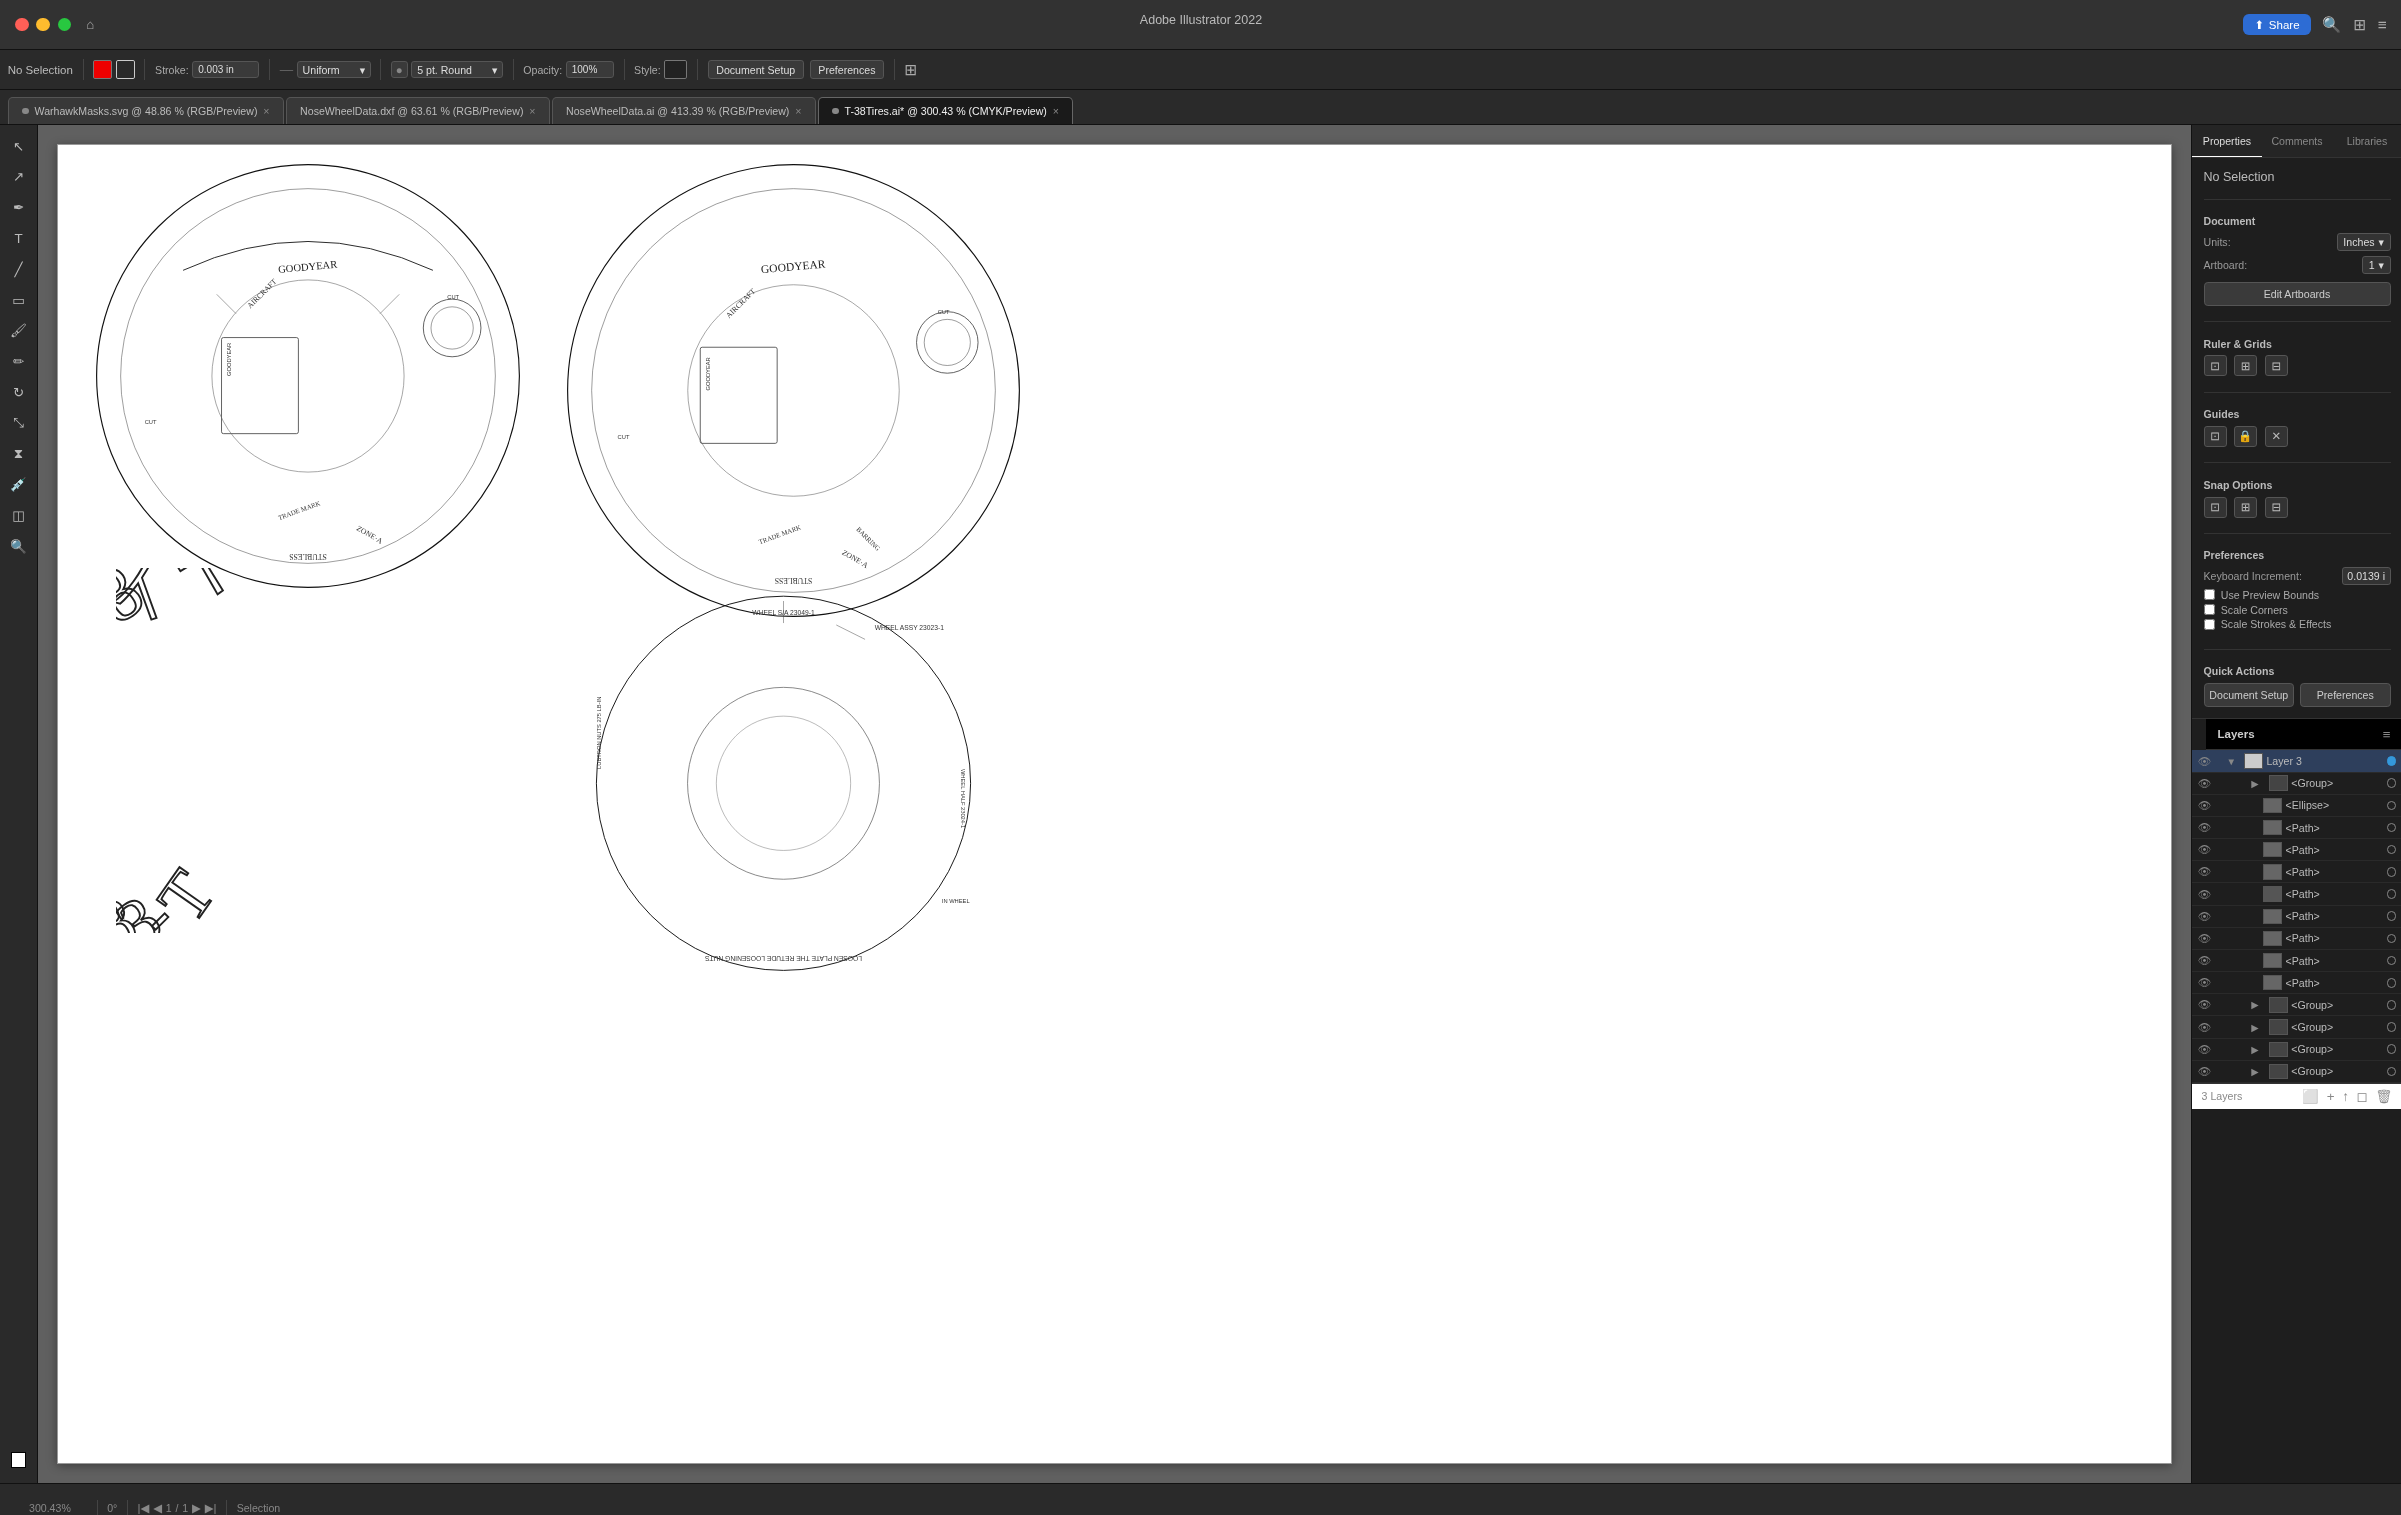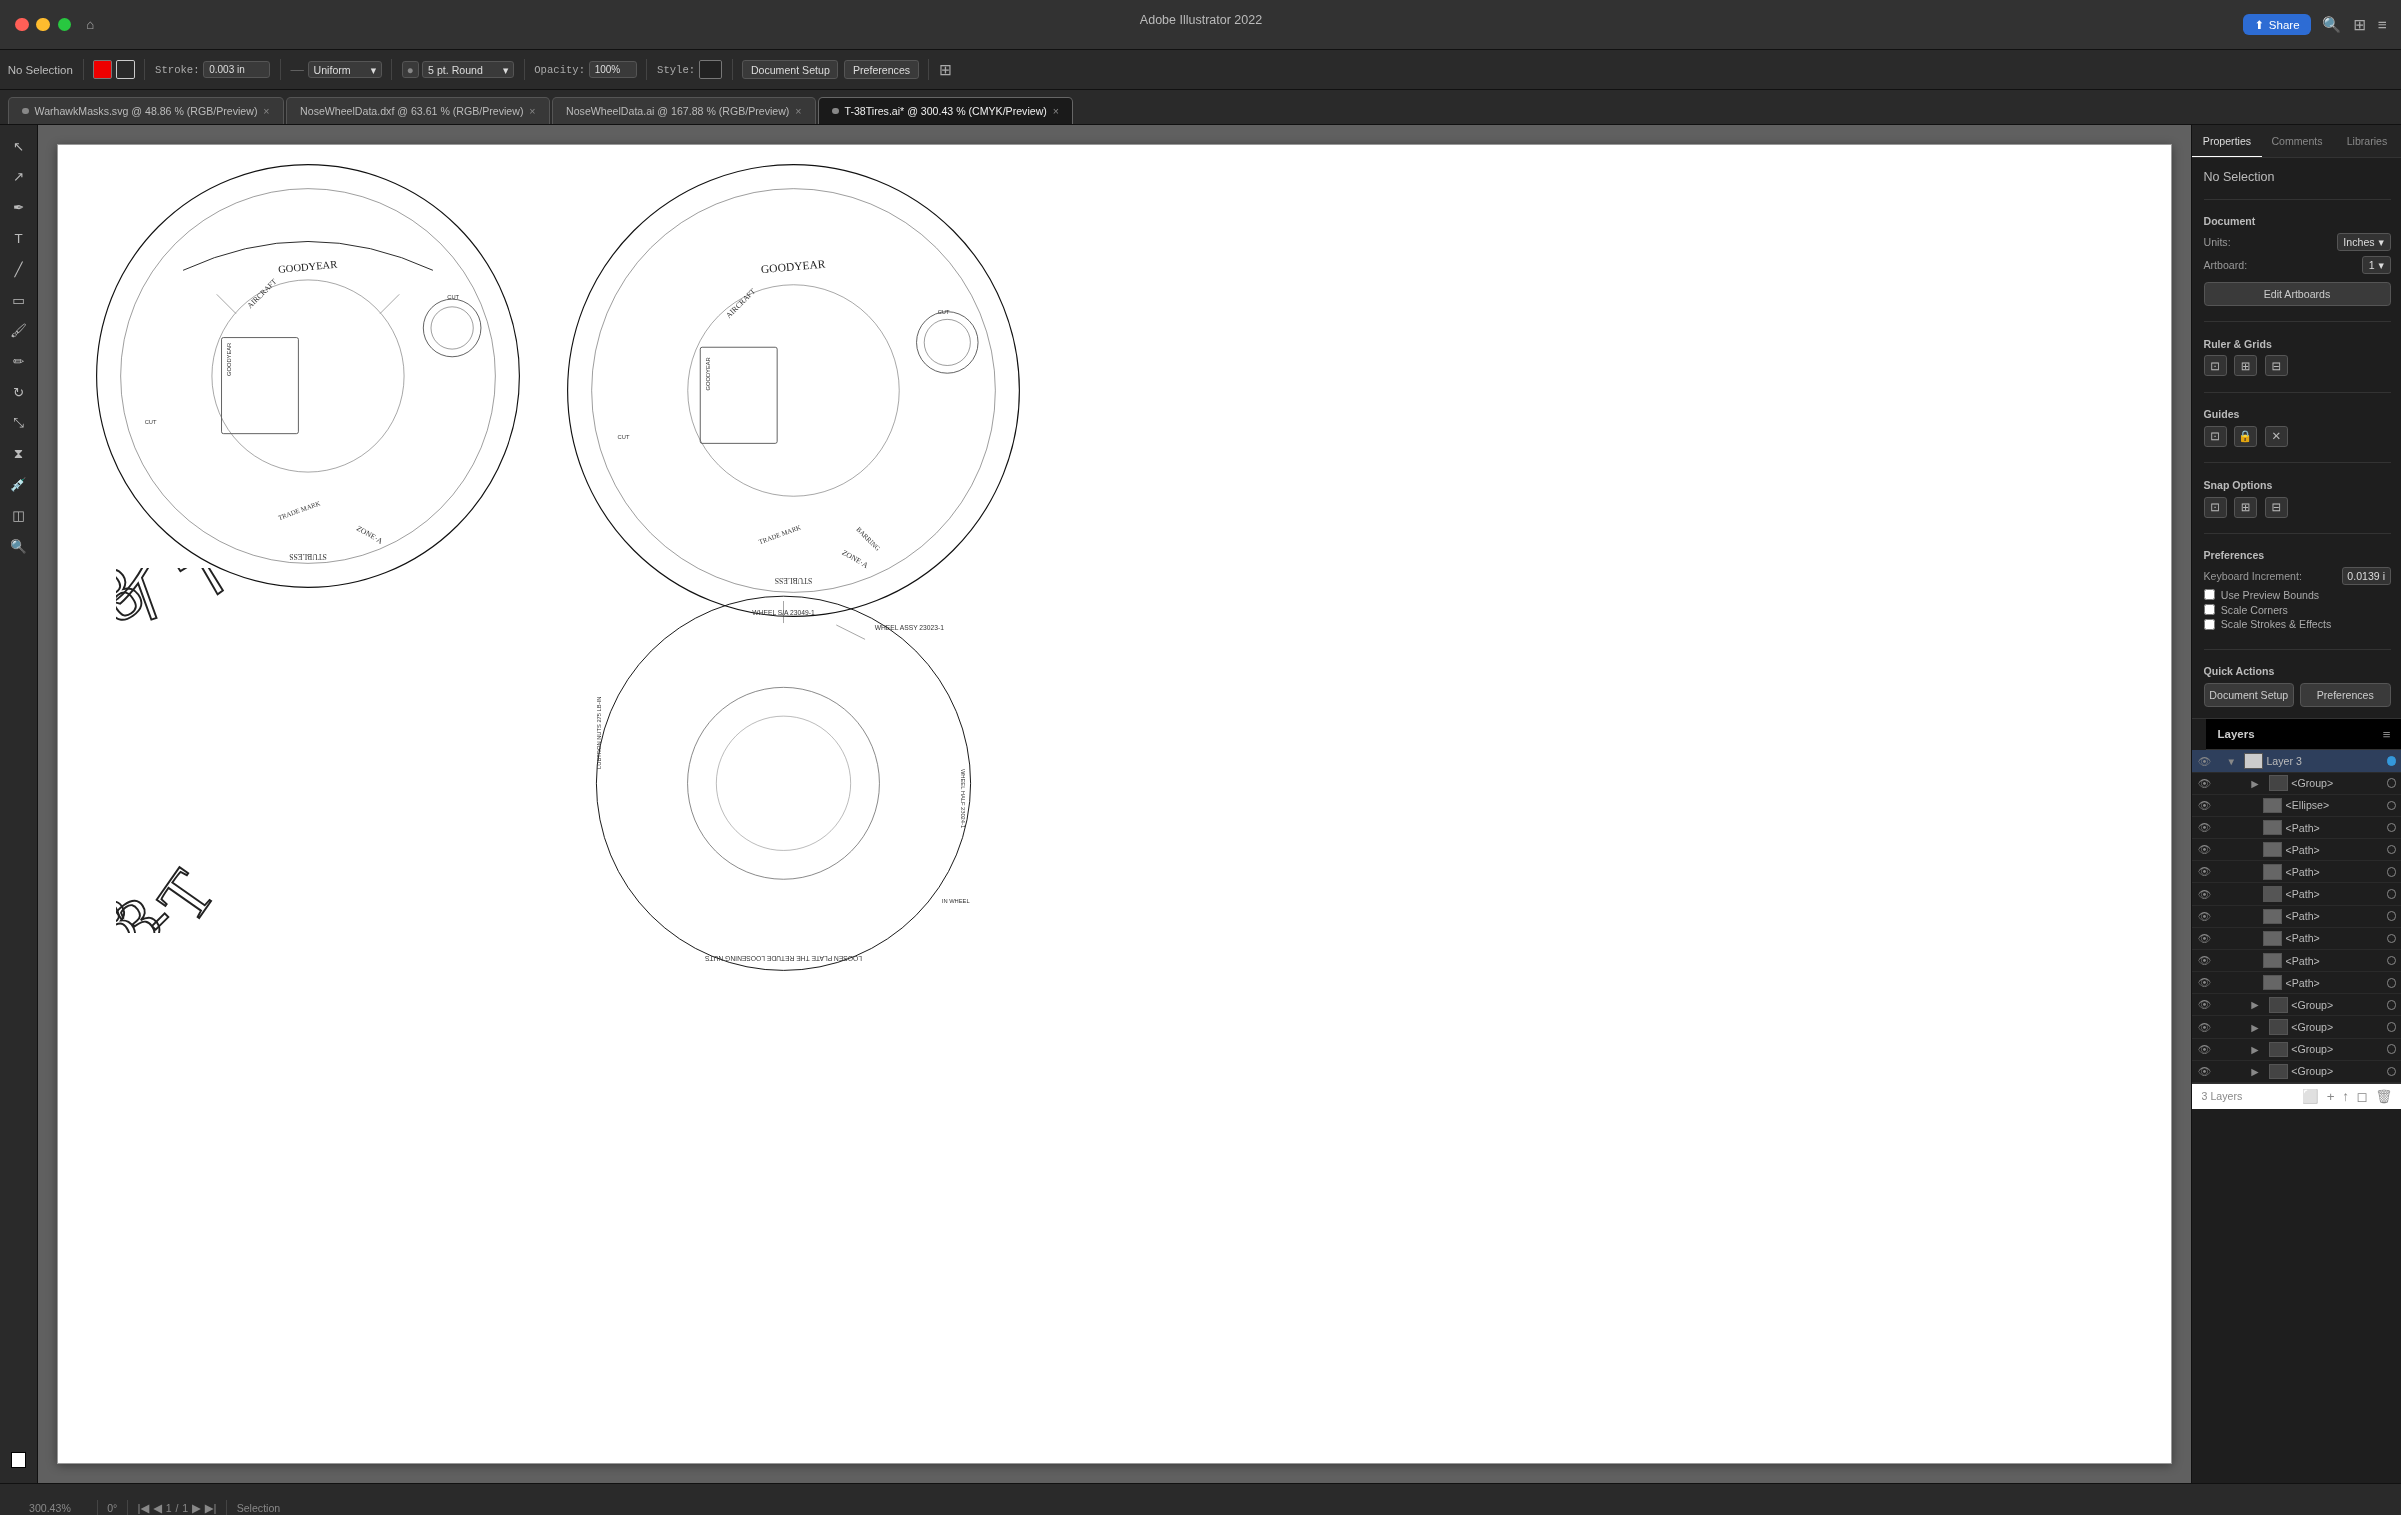--- a/index.html
+++ b/index.html
@@ -85,21 +85,21 @@
       display: flex;
       align-items: center;
       gap: 3.8px;
     }
     .toolbar-separator {
       width: 1px;
       height: 21px;
       background: #444;
       margin: 0 3.8px;
     }
-    .tb-label { color: #aaa; font-size: 10.6px; font-family: Liberation Mono, monospace; }
+    .tb-label { color: #aaa; font-size: 10.6px; }
     .tb-input {
       background: #3a3a3a;
       border: 1px solid #555;
       border-radius: 2.9px;
       color: #ddd;
       padding: 1.9px 4.8px;
       font-size: 10px;
       width: 67px;
     }
     .tb-dropdown {
@@ -570,21 +570,21 @@
   <div class="tab">
     <span class="tab-modified"></span>
     <span>WarhawkMasks.svg @ 48.86 % (RGB/Preview)</span>
     <span class="tab-close">×</span>
   </div>
   <div class="tab">
     <span>NoseWheelData.dxf @ 63.61 % (RGB/Preview)</span>
     <span class="tab-close">×</span>
   </div>
   <div class="tab">
-    <span>NoseWheelData.ai @ 167.88 % (RGB/Preview)</span>
+    <span>NoseWheelData.ai @ 413.39 % (RGB/Preview)</span>
     <span class="tab-close">×</span>
   </div>
   <div class="tab active">
     <span class="tab-modified"></span>
     <span>T-38Tires.ai* @ 300.43 % (CMYK/Preview)</span>
     <span class="tab-close">×</span>
   </div>
 </div>
 
 <div id="main-area">

